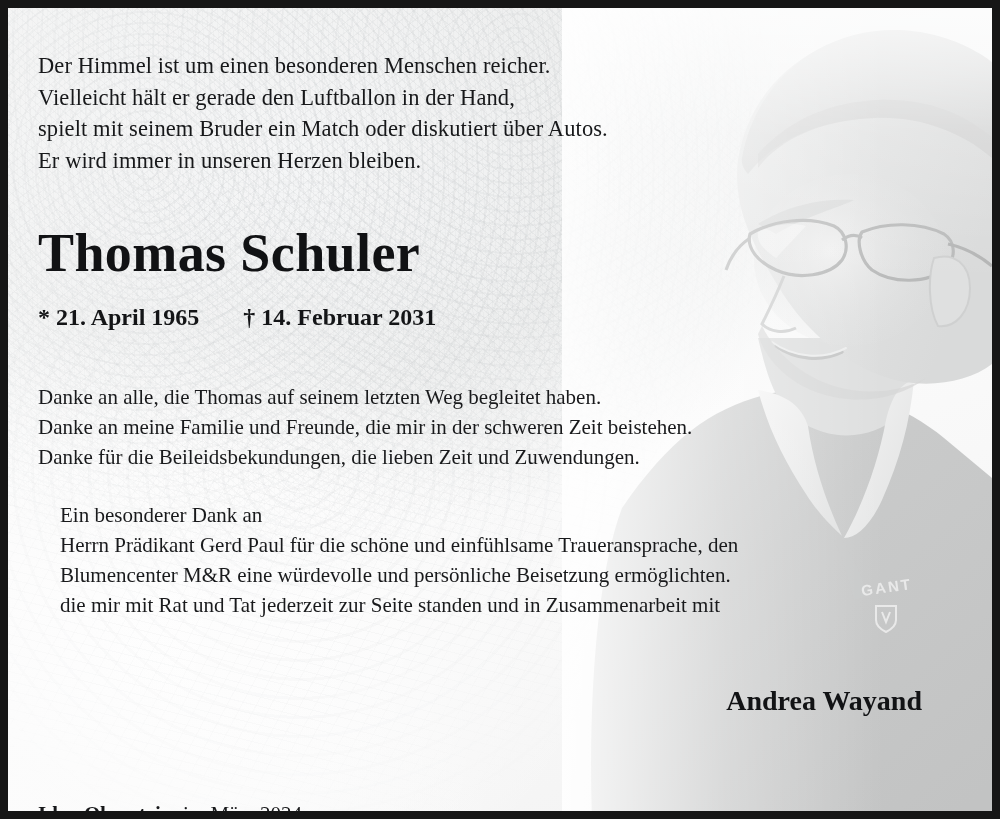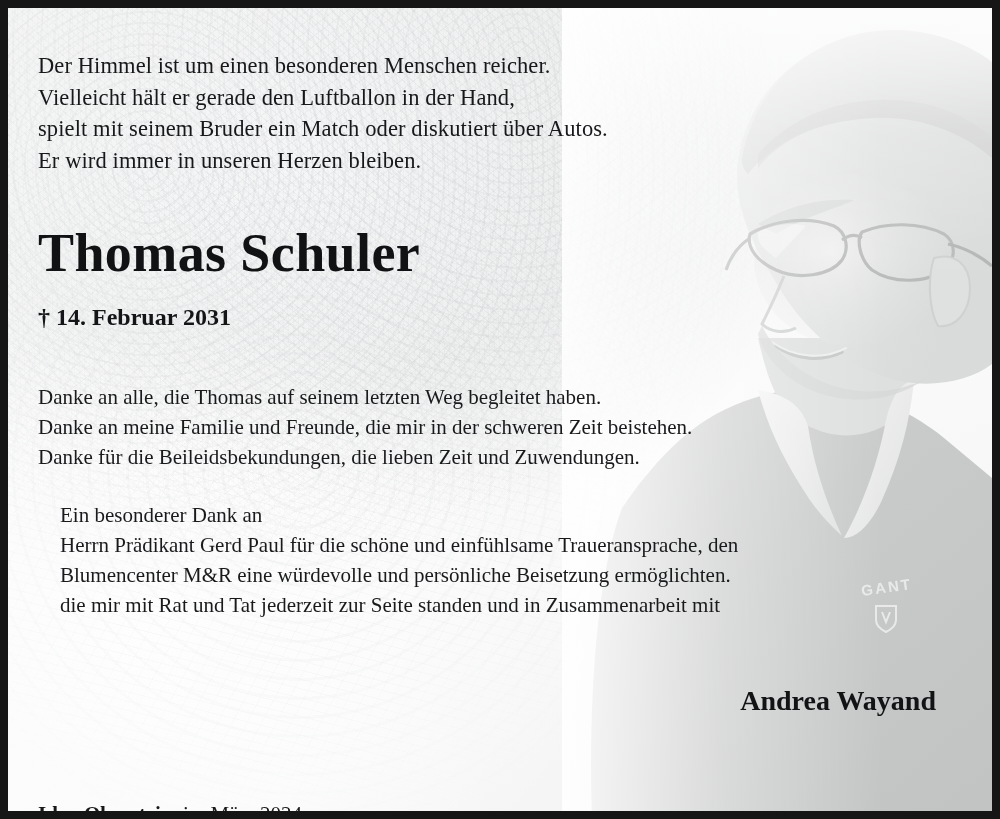--- a/index.html
+++ b/index.html
@@ -140,21 +140,21 @@
     font-size: 21px;
     line-height: 30px;
     color: #191a1c;
     margin-left: 22px;
   }
   .special-thanks .line { white-space: nowrap; }
 
   .signature {
     top: 676px;
     left: auto;
-    right: 56px;
+    right: 70px;
     font-size: 28px;
     line-height: 34px;
     font-weight: bold;
     color: #121315;
   }
 
   .place-date {
     top: 752px;
     font-size: 21px;
     line-height: 28px;
@@ -269,20 +269,21 @@
     <div class="block poem">
       <div class="line">Der Himmel ist um einen besonderen Menschen reicher.</div>
       <div class="line">Vielleicht hält er gerade den Luftballon in der Hand,</div>
       <div class="line">spielt mit seinem Bruder ein Match oder diskutiert über Autos.</div>
       <div class="line">Er wird immer in unseren Herzen bleiben.</div>
     </div>
 
     <div class="block deceased-name">Thomas Schuler</div>
 
     <div class="block dates">
+      <span class="birth">* 21. April 1965</span>
       <span class="death">† 14. Februar 2031</span>
     </div>
 
     <div class="block thanks">
       <div class="line">Danke an alle, die Thomas auf seinem letzten Weg begleitet haben.</div>
       <div class="line">Danke an meine Familie und Freunde, die mir in der schweren Zeit beistehen.</div>
       <div class="line">Danke für die Beileidsbekundungen, die lieben Zeit und Zuwendungen.</div>
     </div>
 
     <div class="block special-thanks">

